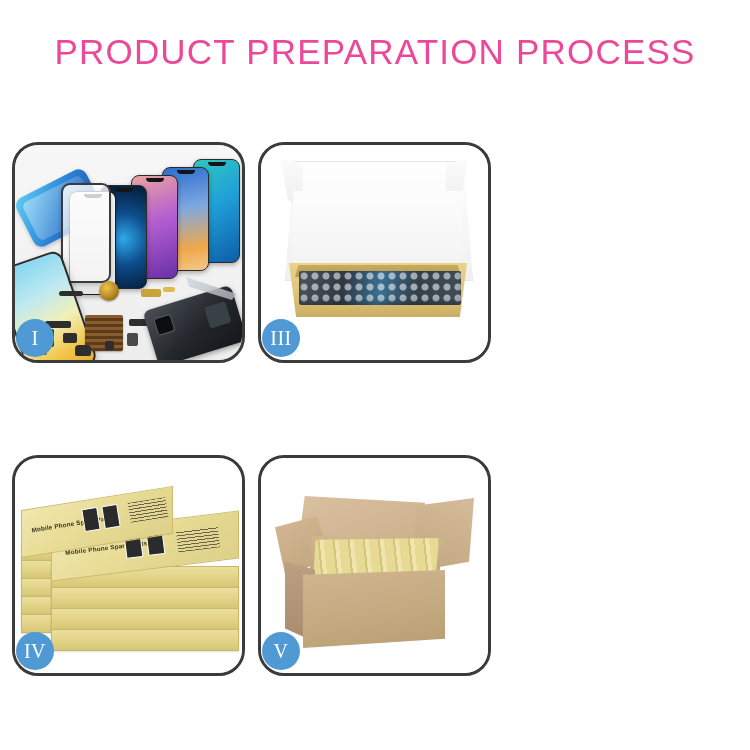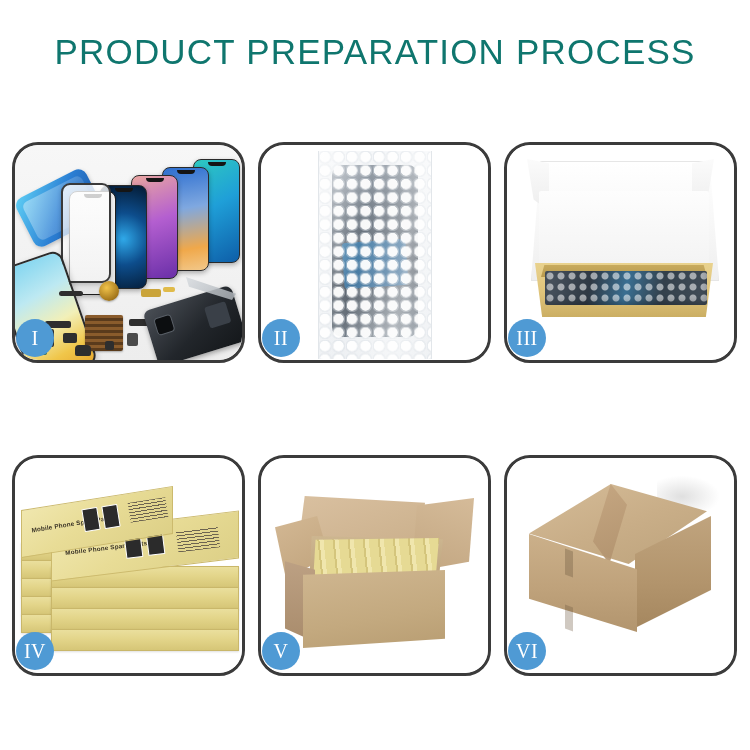--- a/index.html
+++ b/index.html
@@ -19,21 +19,21 @@
   .header {
     width: 750px;
     padding-top: 34px;
     text-align: center;
   }
   .title {
     font-family: "Liberation Sans", sans-serif;
     font-size: 35px;
     font-weight: 400;
     letter-spacing: 1.2px;
-    color: #0f766e;
+    color: #ec4899;
     line-height: 1.05;
     white-space: nowrap;
   }
   .subtitle {
     margin-top: 11px;
     font-family: "Liberation Sans", sans-serif;
     font-size: 14.4px;
     font-weight: 400;
     letter-spacing: .1px;
     color: #1a1a1a;
@@ -429,32 +429,20 @@
               <span class="cam"></span>
               <span class="chip2"></span>
             </div>
           </div>
           <div class="tweezer"></div>
         </div>
       </div>
       <div class="badge">I</div>
     </div>
 
-    <div class="cell">
-      <div class="frame">
-        <div class="photo p2">
-          <div class="bw-sheet"></div>
-          <div class="bw-inner"></div>
-          <div class="bw-blue"></div>
-          <div class="bw-bubbles"></div>
-          <div class="bw-gloss"></div>
-        </div>
-      </div>
-      <div class="badge">II</div>
-    </div>
 
     <div class="cell">
       <div class="frame">
         <div class="photo p3">
           <div class="b3-lid"></div>
           <div class="b3-lidflap-l"></div>
           <div class="b3-lidflap-r"></div>
           <div class="b3-foam"></div>
           <div class="b3-base"></div>
           <div class="b3-baseinner"></div>
@@ -508,28 +496,14 @@
           <div class="c5-flapL"></div>
           <div class="c5-inner"></div>
           <div class="c5-content"></div>
           <div class="c5-side"></div>
           <div class="c5-front"></div>
         </div>
       </div>
       <div class="badge">V</div>
     </div>
 
-    <div class="cell">
-      <div class="frame">
-        <div class="photo p6">
-          <div class="c6-shadow"></div>
-          <div class="c6-top"></div>
-          <div class="c6-tape"></div>
-          <div class="c6-right"></div>
-          <div class="c6-front"></div>
-          <div class="c6-seamA"></div>
-          <div class="c6-seamB"></div>
-        </div>
-      </div>
-      <div class="badge">VI</div>
-    </div>
   </div>
 </div>
 
 </body></html>

